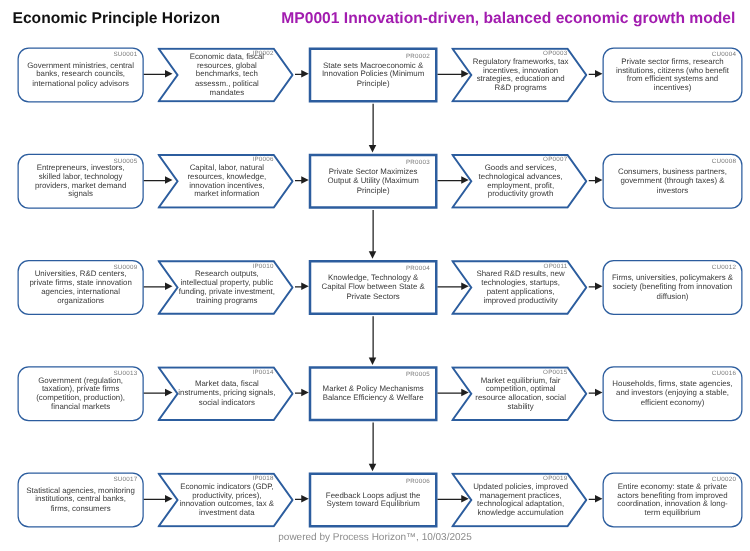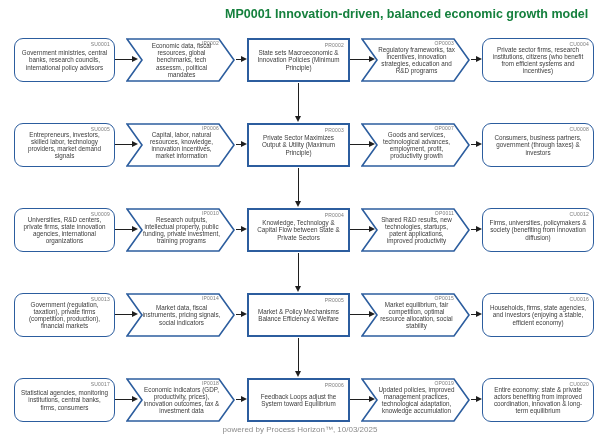--- a/index.html
+++ b/index.html
@@ -1,21 +1,21 @@
 <!DOCTYPE html>
 <html><head>
 <meta charset="utf-8">
 <style>
   * { box-sizing: border-box; margin: 0; padding: 0; }
   html,body { background:#fff; }
   body { font-family: "Liberation Sans", sans-serif; }
   .canvas { position:relative; width:600px; height:441px; background:#fff; overflow:hidden; }
 
   .hdr-left  { position:absolute; left:10px;  top:7px; font-size:12.5px; font-weight:bold; color:#111; white-space:nowrap; }
-  .hdr-right { position:absolute; left:225px; top:7px; font-size:12.5px; font-weight:bold; color:#15803d; white-space:nowrap; }
+  .hdr-right { position:absolute; left:225px; top:7px; font-size:12.5px; font-weight:bold; color:#a21caf; white-space:nowrap; }
 
   .cell { position:absolute; height:44px; display:flex; align-items:center; justify-content:center; }
   .txt  { position:relative; z-index:2; font-size:6.3px; line-height:1.13; color:#3b3b3b; text-align:center; width:100%; padding:0 5px; }
   .code { position:absolute; z-index:2; top:2px; right:4px; font-size:5px; color:#7a7a7a; letter-spacing:.2px; }
 
   .rrect { border:1.5px solid #2c5d9e; border-radius:9px; background:#fff; }
   .prect { border:2px solid #2c5d9e; background:#fff; }
   .chev  { background:transparent; }
   .chev svg { position:absolute; left:0; top:0; width:100%; height:100%; z-index:1; }
   .chev .txt  { padding:0 14px 0 16px; }
@@ -28,20 +28,21 @@
   .varrow::after { content:""; position:absolute; bottom:-5px; left:-3px;
     border-top:6px solid #1f1f1f; border-left:3.5px solid transparent; border-right:3.5px solid transparent; }
 
   .footer { position:absolute; left:0; right:0; top:425px; text-align:center; font-size:8px; color:#8c8c8c; }
 </style>
 </head>
 <body>
 
 <div class="canvas">
 
+  <div class="hdr-left">Economic Principle Horizon</div>
   <div class="hdr-right">MP0001 Innovation-driven, balanced economic growth model</div>
 
   <div class="cell rrect" style="left:14px;top:38px;width:101px">
     <span class="code">SU0001</span>
     <div class="txt">Government ministries, central banks, research councils, international policy advisors</div>
   </div>
   <div class="cell chev" style="left:126px;top:38px;width:109px">
     <svg viewBox="0 0 109 44" preserveAspectRatio="none">
         <polygon points="1,1 93,1 108,22 93,43 1,43 16,22" fill="#ffffff" stroke="#2c5d9e" stroke-width="1.6"></polygon>
       </svg>

